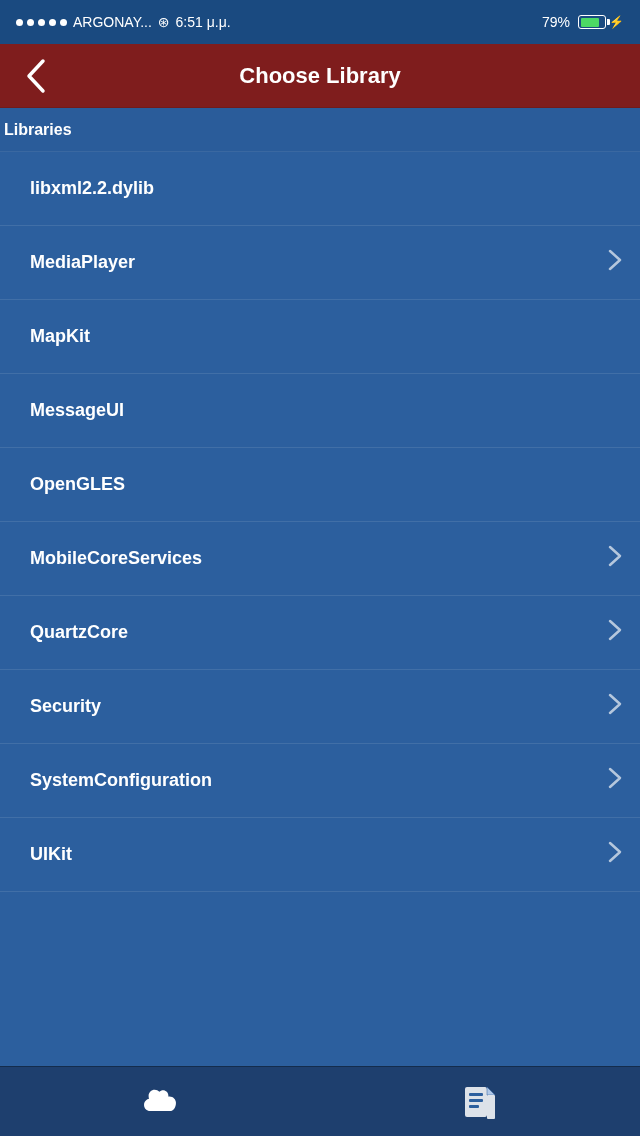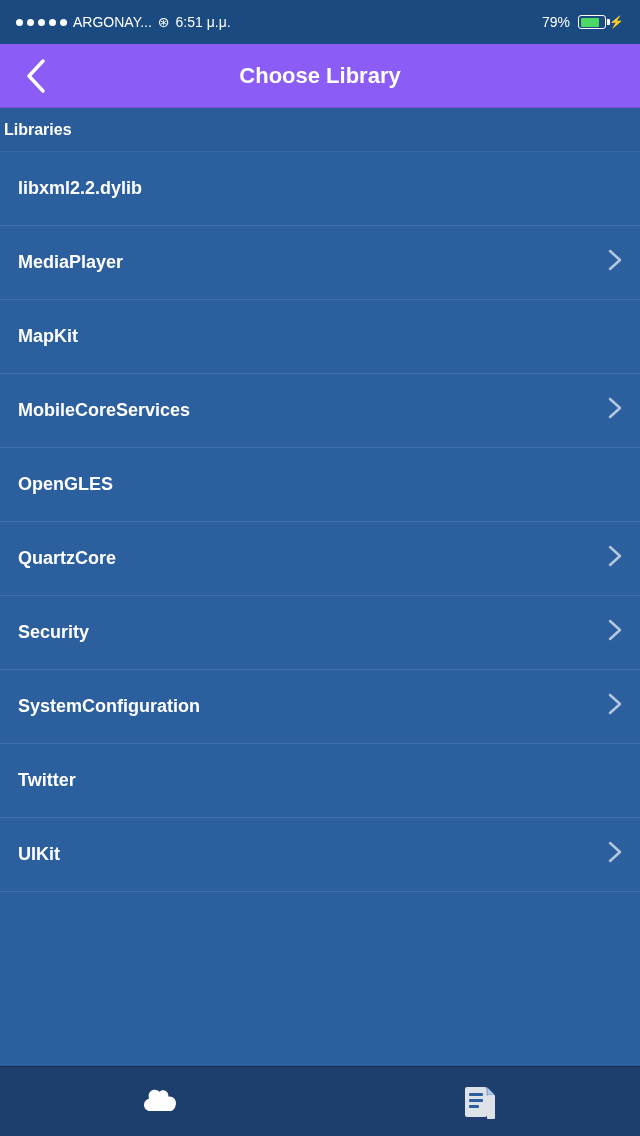--- a/index.html
+++ b/index.html
@@ -81,21 +81,21 @@
     }
     .lightning {
       color: white;
       font-size: 12px;
     }
 
     
     .nav-bar {
       width: 100%;
       height: 64px;
-      background: #8b5cf6;
+      background: #7f1d1d;
       display: flex;
       align-items: center;
       justify-content: center;
       position: relative;
       border-bottom: 1px solid rgba(0,0,0,0.1);
     }
     .back-button {
       position: absolute;
       left: 16px;
       color: white;
@@ -143,20 +143,21 @@
       align-items: center;
       justify-content: space-between;
       padding: 0 18px;
       border-bottom: 1px solid rgba(255,255,255,0.1);
       cursor: pointer;
     }
     .list-item-text {
       color: white;
       font-size: 18px;
       font-weight: 600;
+      margin-left: 12px;
     }
     .chevron {
       color: rgba(255,255,255,0.7);
       font-size: 22px;
       font-weight: 300;
     }
 
     
     .tab-bar {
       position: absolute;
@@ -242,48 +243,48 @@
     <div class="list-item">
       <span class="list-item-text">MediaPlayer</span>
       <span class="chevron"><svg width="14" height="22" viewBox="0 0 14 22" fill="none">
           <polyline points="2,2 12,11 2,20" stroke="rgba(255,255,255,0.65)" stroke-width="2.5" stroke-linecap="round" stroke-linejoin="round"></polyline>
         </svg></span>
     </div>
     <div class="list-item">
       <span class="list-item-text">MapKit</span>
     </div>
     <div class="list-item">
+      <span class="list-item-text">MessageUI</span>
+    </div>
+    <div class="list-item">
+      <span class="list-item-text">OpenGLES</span>
+    </div>
+    <div class="list-item">
       <span class="list-item-text">MobileCoreServices</span>
       <span class="chevron"><svg width="14" height="22" viewBox="0 0 14 22" fill="none">
           <polyline points="2,2 12,11 2,20" stroke="rgba(255,255,255,0.65)" stroke-width="2.5" stroke-linecap="round" stroke-linejoin="round"></polyline>
         </svg></span>
     </div>
     <div class="list-item">
-      <span class="list-item-text">OpenGLES</span>
-    </div>
-    <div class="list-item">
       <span class="list-item-text">QuartzCore</span>
       <span class="chevron"><svg width="14" height="22" viewBox="0 0 14 22" fill="none">
           <polyline points="2,2 12,11 2,20" stroke="rgba(255,255,255,0.65)" stroke-width="2.5" stroke-linecap="round" stroke-linejoin="round"></polyline>
         </svg></span>
     </div>
     <div class="list-item">
       <span class="list-item-text">Security</span>
       <span class="chevron"><svg width="14" height="22" viewBox="0 0 14 22" fill="none">
           <polyline points="2,2 12,11 2,20" stroke="rgba(255,255,255,0.65)" stroke-width="2.5" stroke-linecap="round" stroke-linejoin="round"></polyline>
         </svg></span>
     </div>
     <div class="list-item">
       <span class="list-item-text">SystemConfiguration</span>
       <span class="chevron"><svg width="14" height="22" viewBox="0 0 14 22" fill="none">
           <polyline points="2,2 12,11 2,20" stroke="rgba(255,255,255,0.65)" stroke-width="2.5" stroke-linecap="round" stroke-linejoin="round"></polyline>
         </svg></span>
-    </div>
-    <div class="list-item">
-      <span class="list-item-text">Twitter</span>
     </div>
     <div class="list-item">
       <span class="list-item-text">UIKit</span>
       <span class="chevron"><svg width="14" height="22" viewBox="0 0 14 22" fill="none">
           <polyline points="2,2 12,11 2,20" stroke="rgba(255,255,255,0.65)" stroke-width="2.5" stroke-linecap="round" stroke-linejoin="round"></polyline>
         </svg></span>
     </div>
   </div>
 
 <div class="tab-bar">

